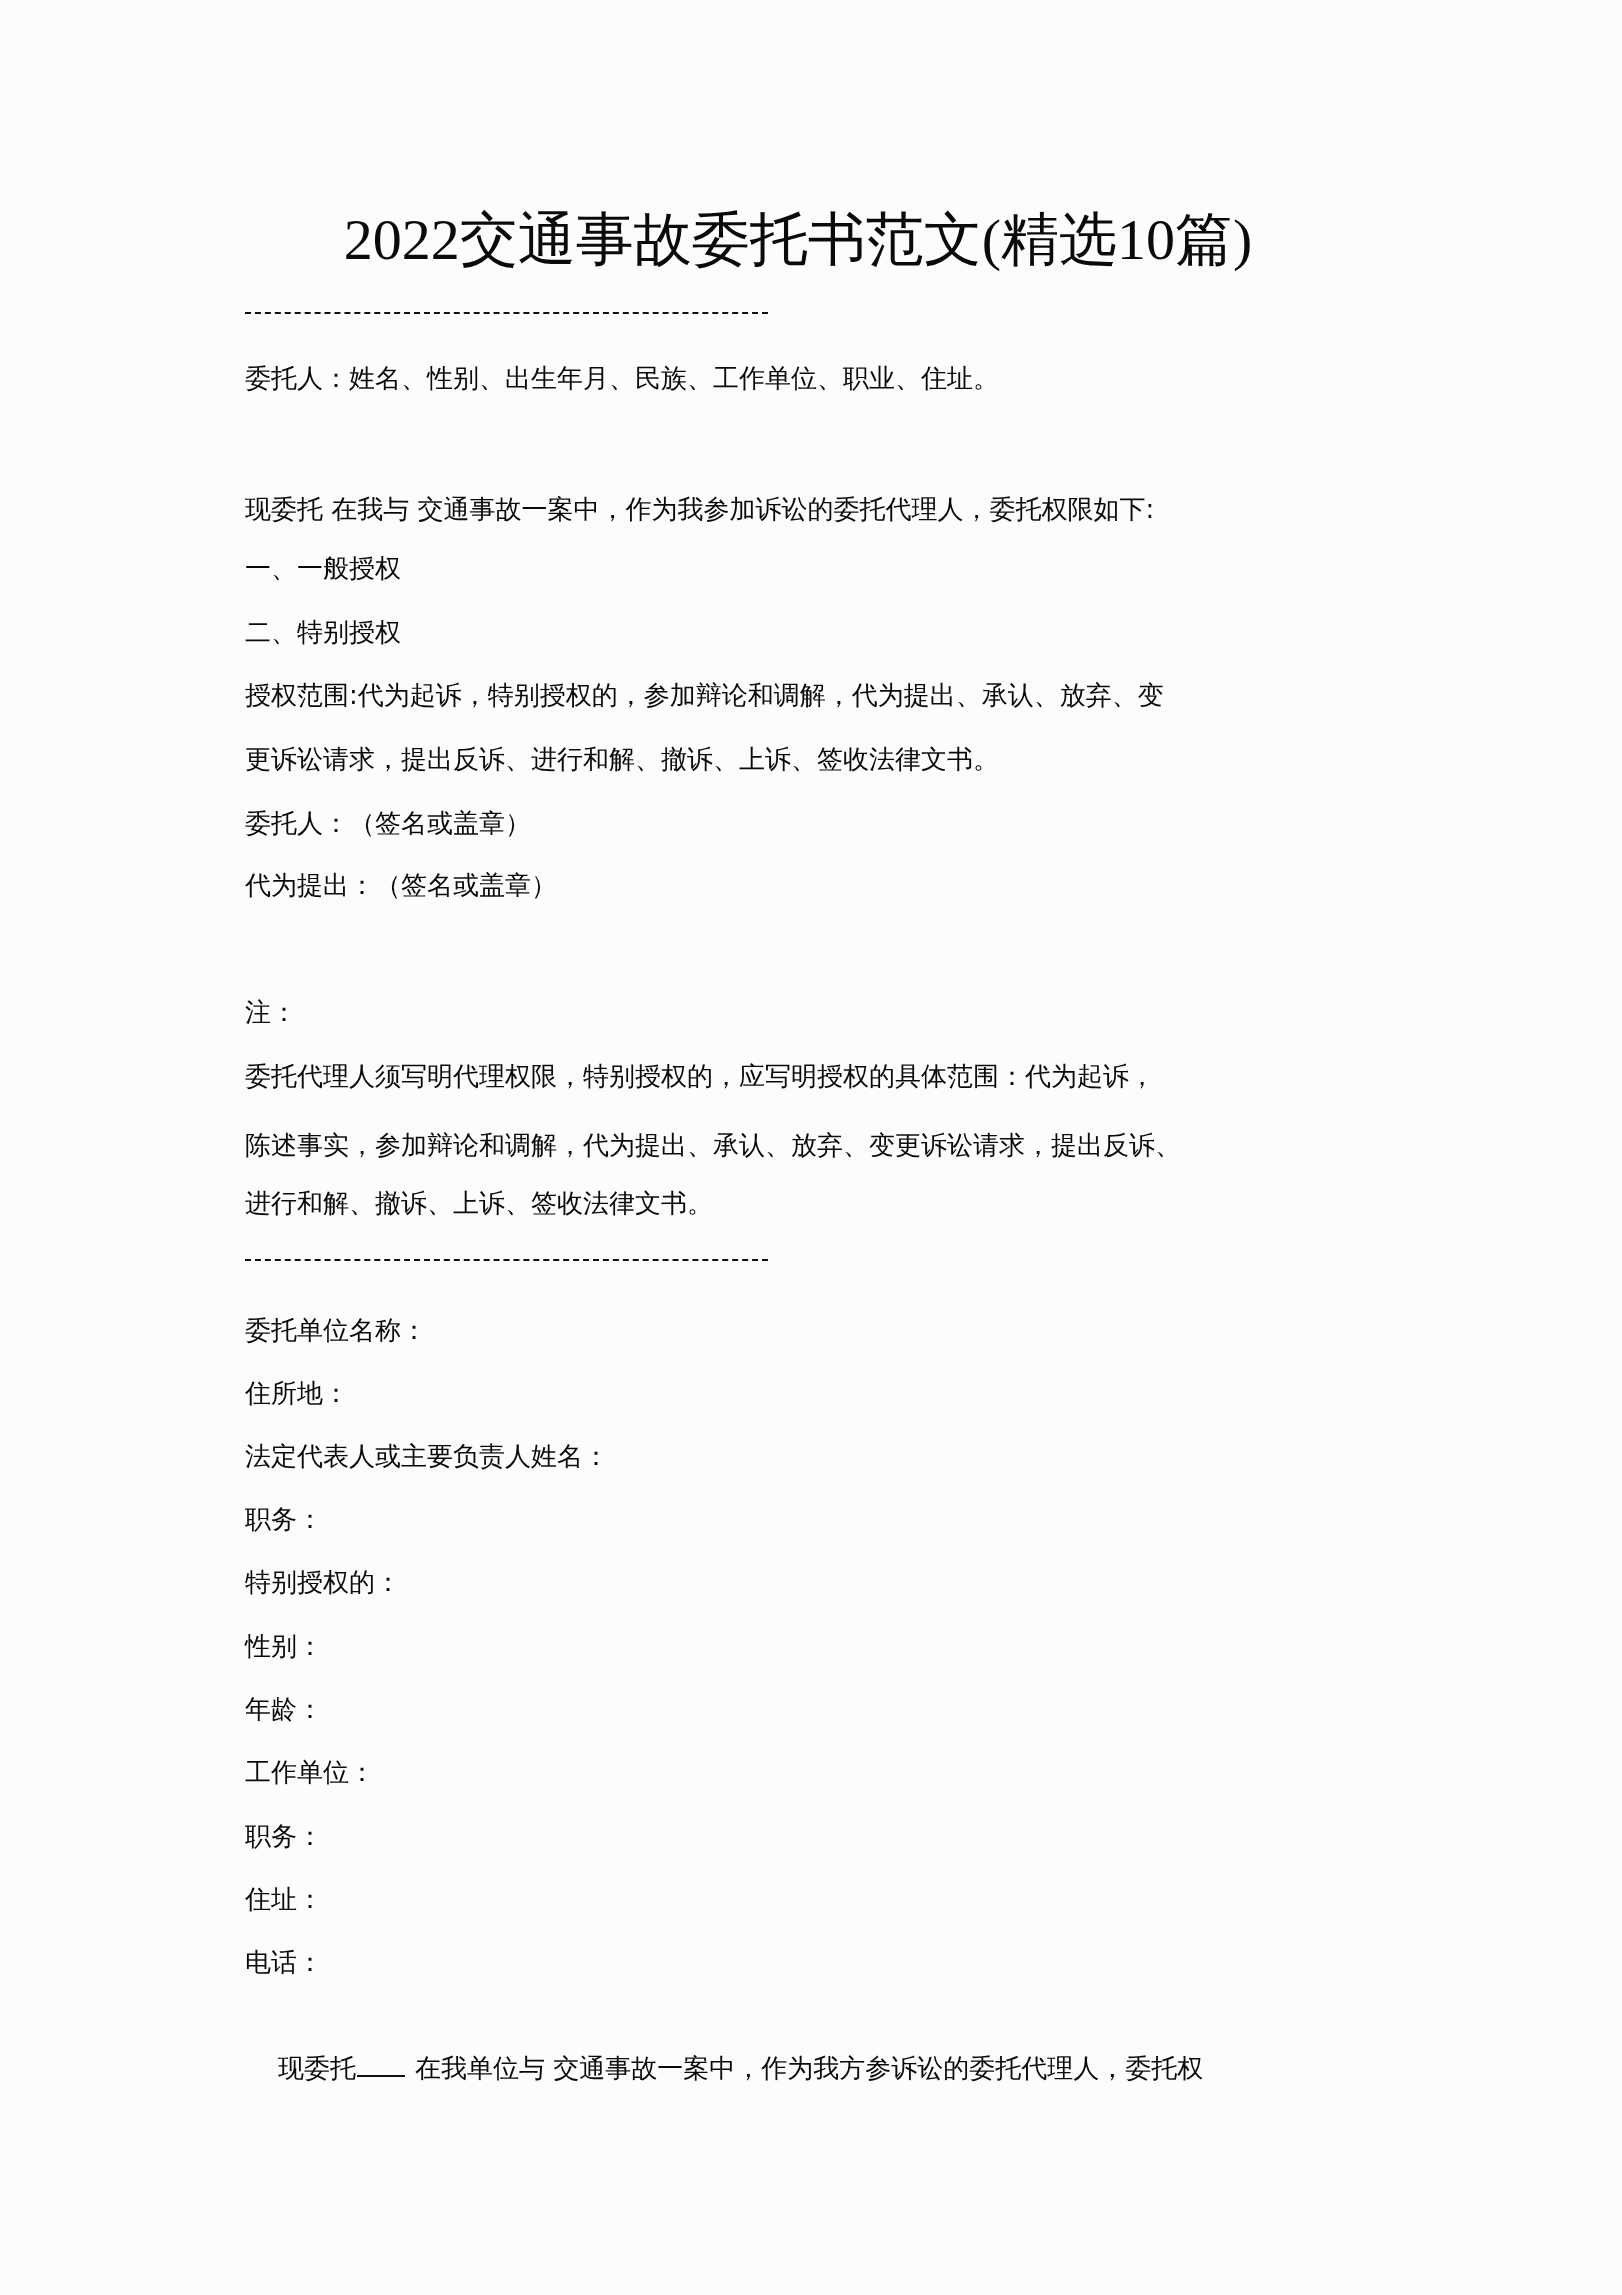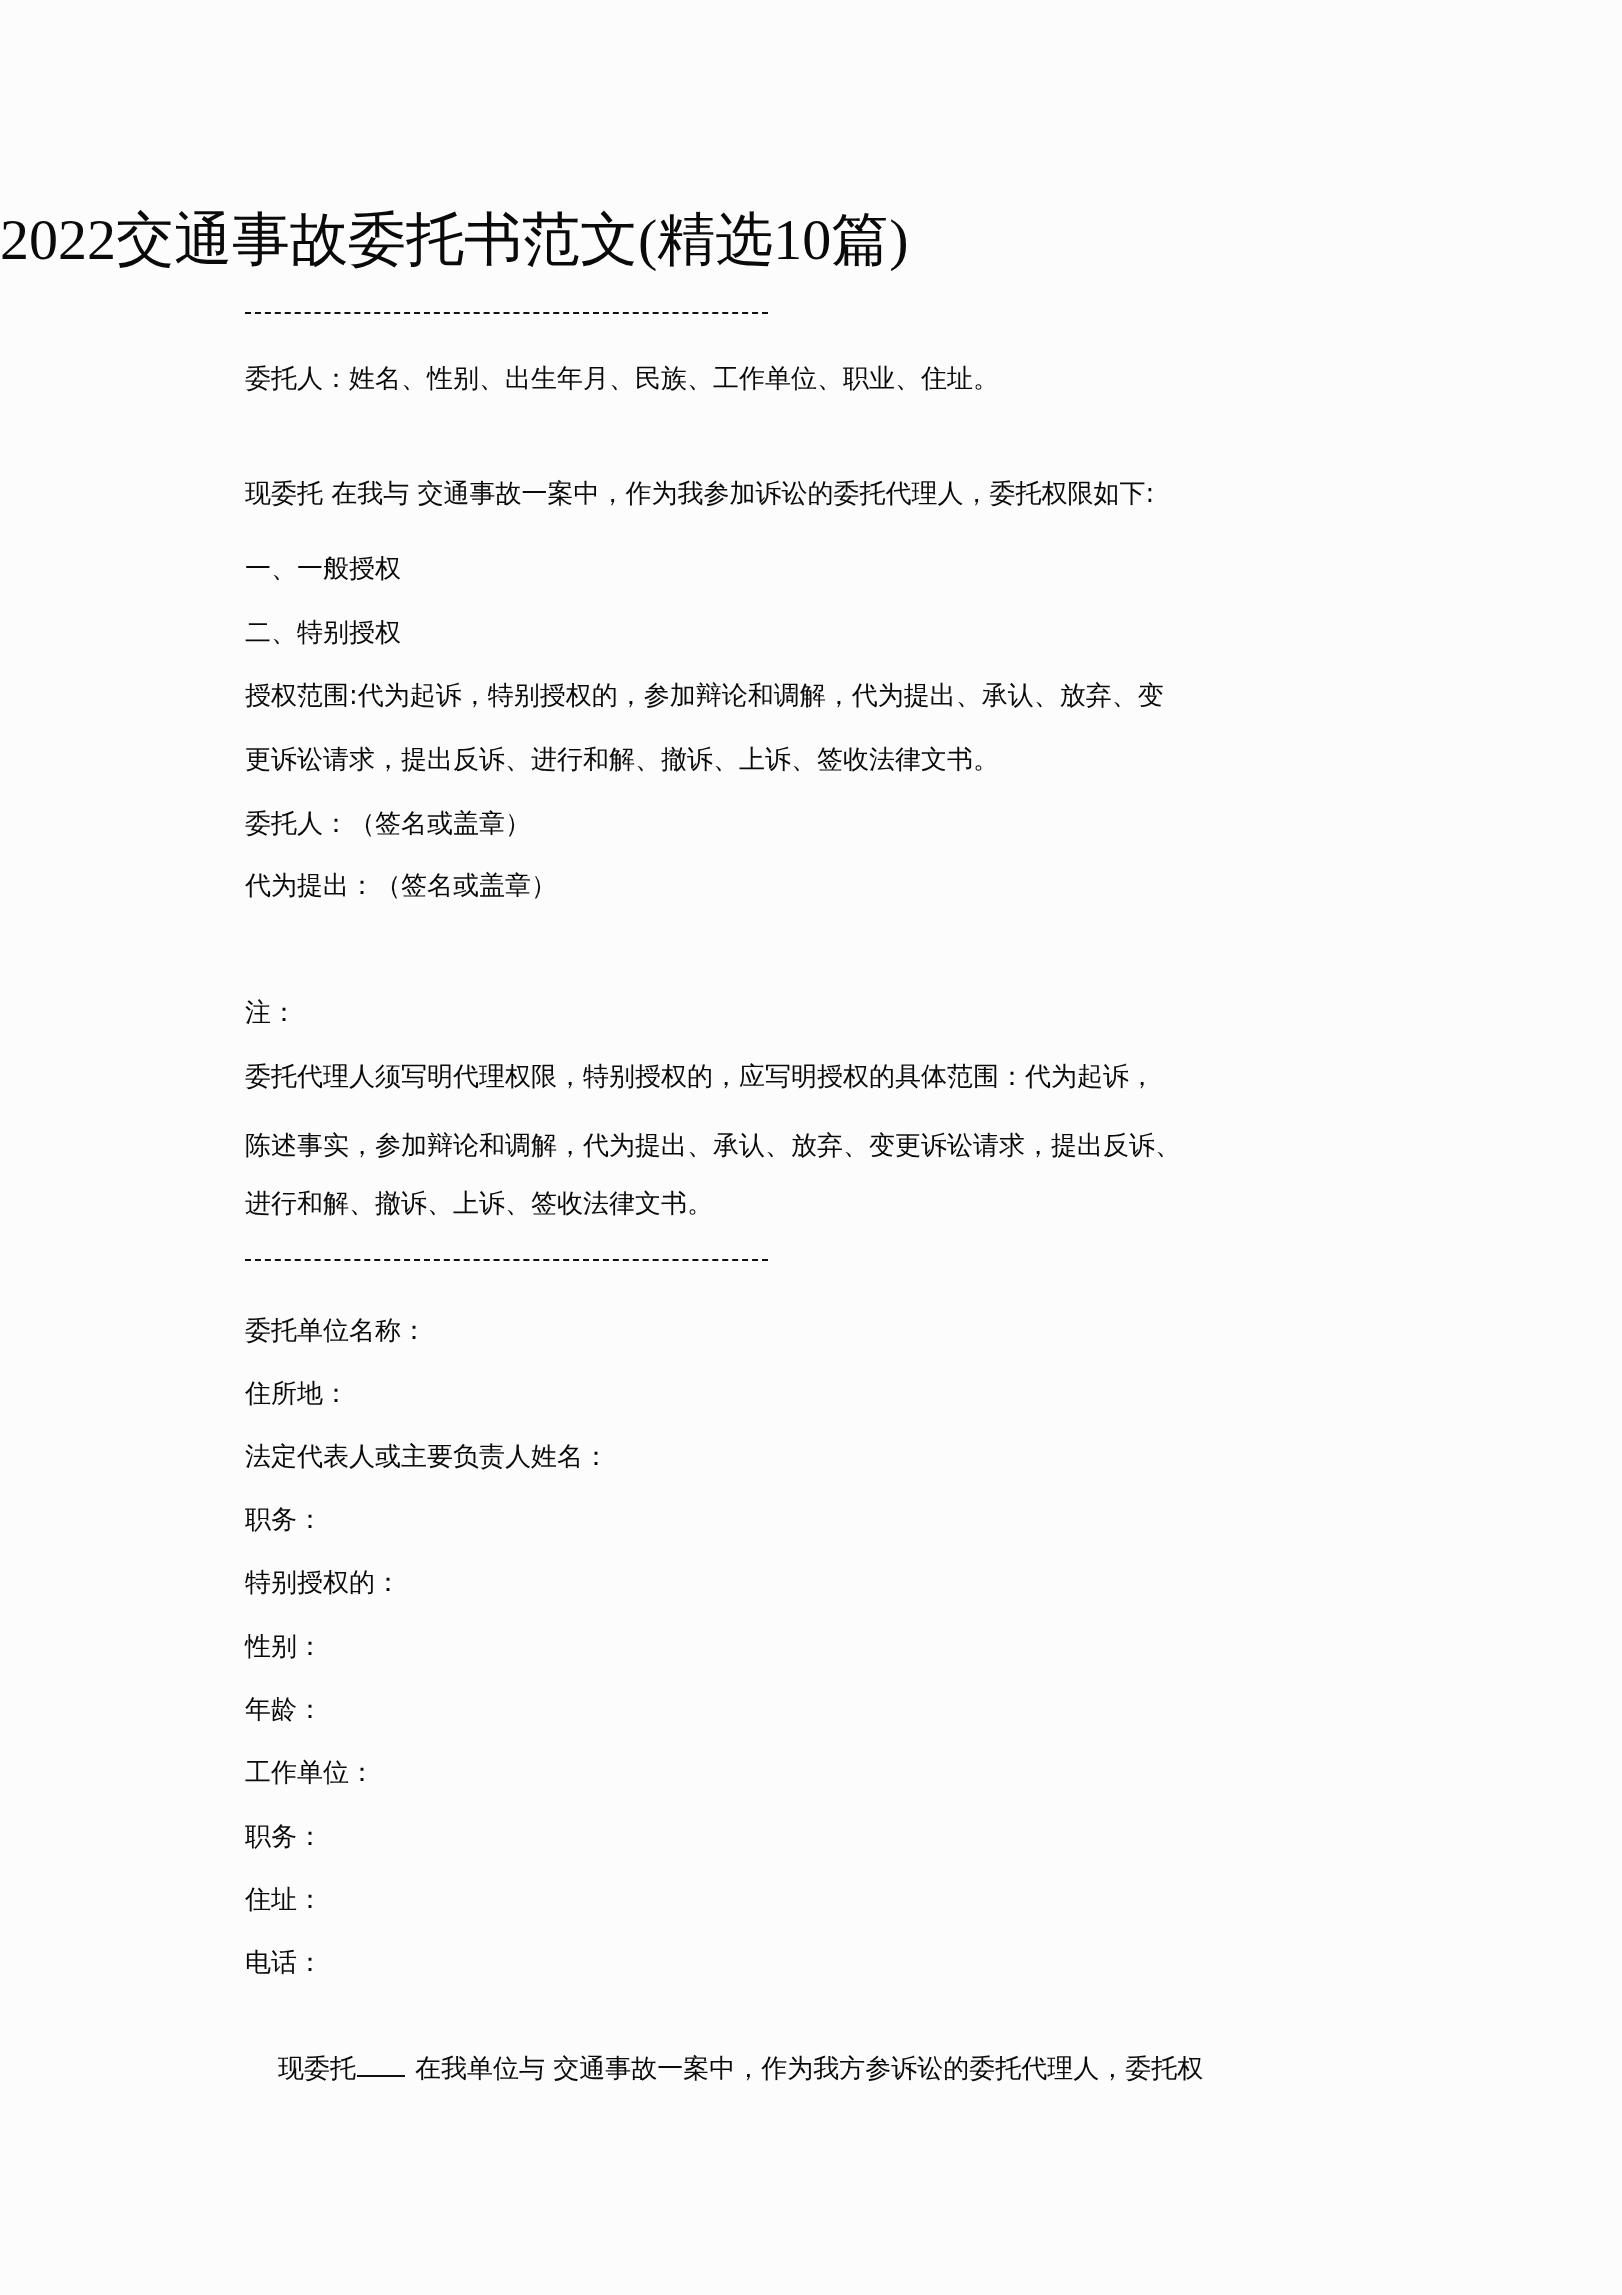--- a/index.html
+++ b/index.html
@@ -20,21 +20,21 @@
       left: 0; top: 0;
       width: 1623px;
       height: 2295px;
       background: #fcfcfc;
     }
     .title {
       position: absolute;
       left: 0;
       top: 200px;
       width: 1596px;
-      text-align: left;
+      text-align: center;
       font-size: 58px;
       line-height: 79px;
       letter-spacing: 0px;
       font-family: "Liberation Serif", "DejaVu Serif", serif;
       white-space: nowrap;
     }
     .sep {
       position: absolute;
       left: 245px;
       width: 523px;
@@ -63,21 +63,21 @@
 </head>
 <body>
 
 <div class="page">
 
   <div class="title">2022交通事故委托书范文(精选10篇)</div>
 
   <div class="sep s1"></div>
 
   <div class="line" style="top:357px">委托人：姓名、性别、出生年月、民族、工作单位、职业、住址。</div>
-  <div class="line" style="top:472px">现委托 在我与 交通事故一案中，作为我参加诉讼的委托代理人，委托权限如下:</div>
+  <div class="line" style="top:488px">现委托 在我与 交通事故一案中，作为我参加诉讼的委托代理人，委托权限如下:</div>
   <div class="line" style="top:547px">一、一般授权</div>
   <div class="line" style="top:611px">二、特别授权</div>
   <div class="line" style="top:674px">授权范围:代为起诉，特别授权的，参加辩论和调解，代为提出、承认、放弃、变</div>
   <div class="line" style="top:738px">更诉讼请求，提出反诉、进行和解、撤诉、上诉、签收法律文书。</div>
   <div class="line" style="top:802px">委托人：（签名或盖章）</div>
   <div class="line" style="top:864px">代为提出：（签名或盖章）</div>
 
 
   <div class="line" style="top:991px">注：</div>
   <div class="line" style="top:1055px">委托代理人须写明代理权限，特别授权的，应写明授权的具体范围：代为起诉，</div>

